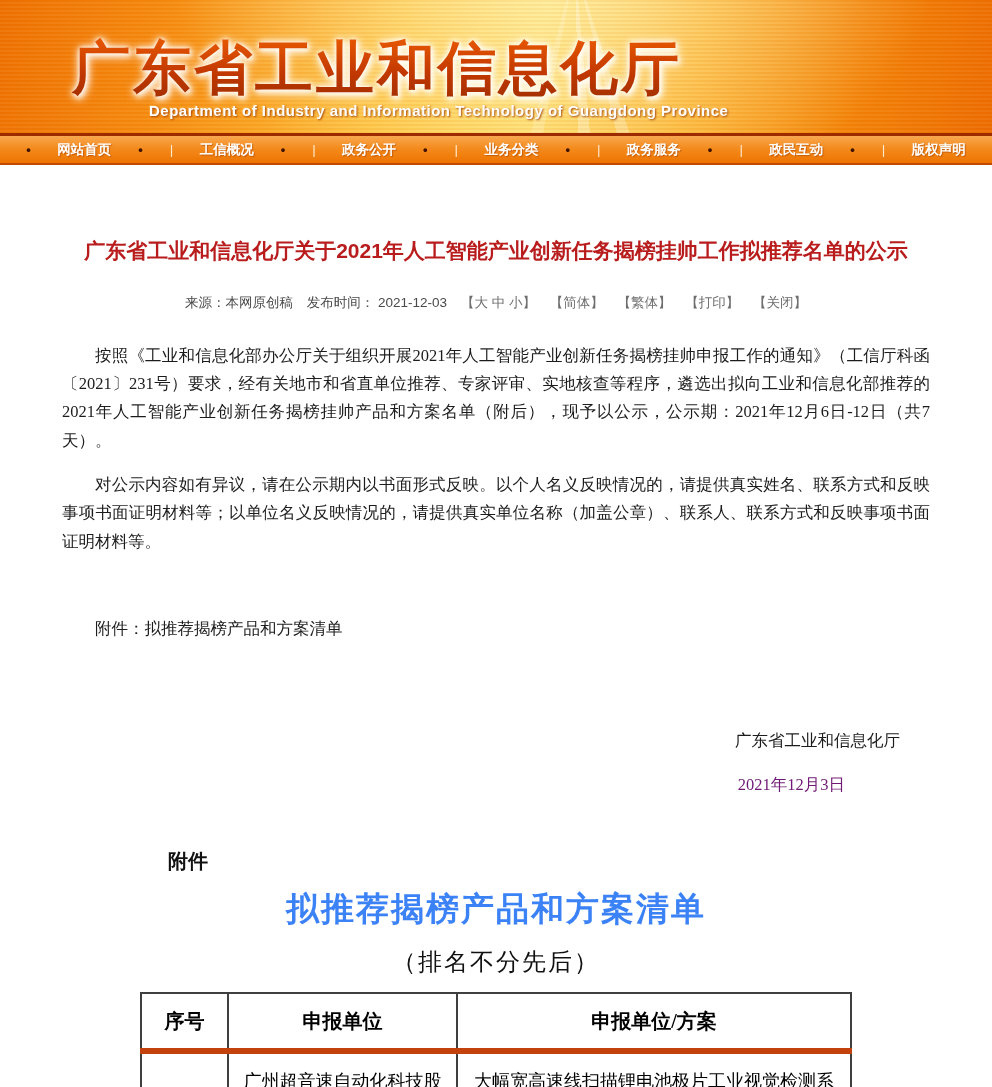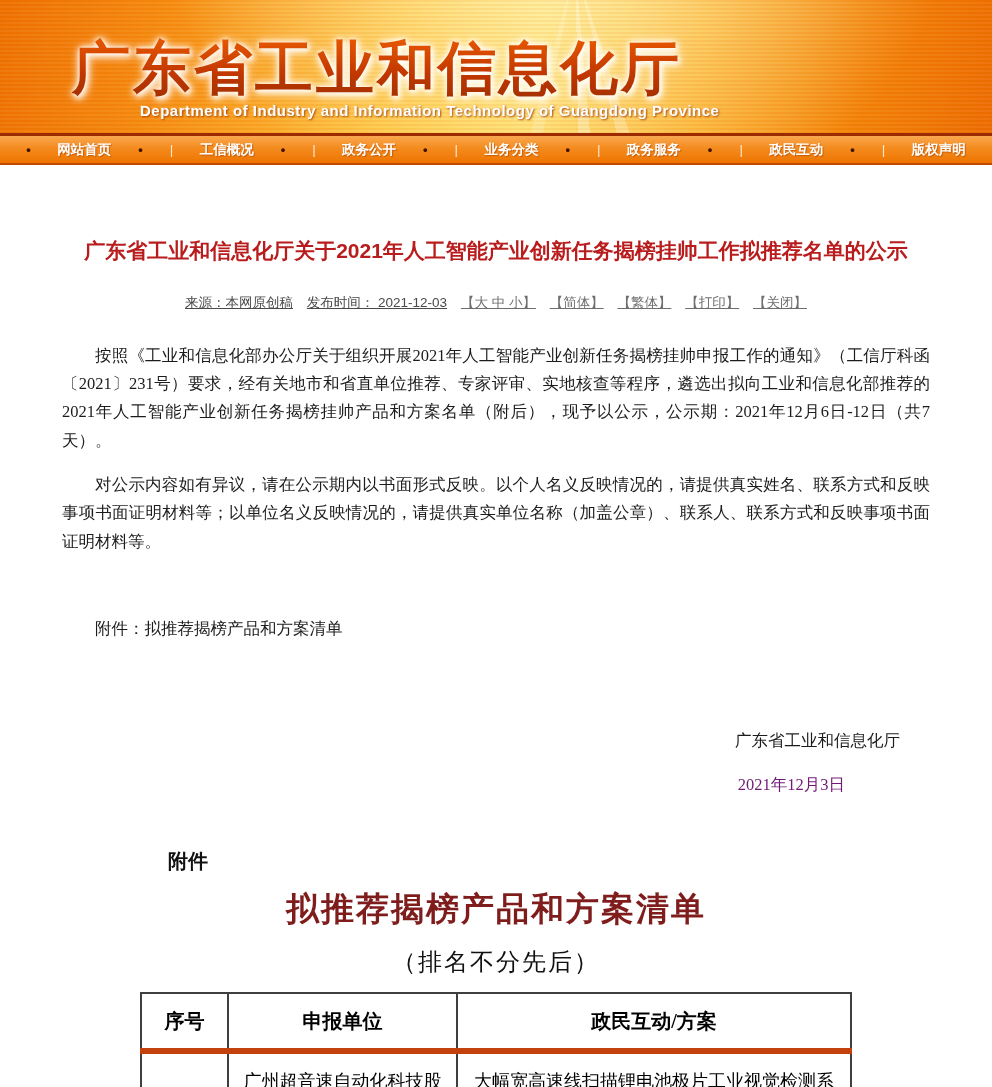--- a/index.html
+++ b/index.html
@@ -29,21 +29,21 @@
   }
   .banner-title{
     position:absolute;left:72px;top:30px;z-index:2;margin:0;
     font-size:58px;font-weight:bold;letter-spacing:3px;
     color:#c33b00;
     background:linear-gradient(180deg,#e85800 10%,#c23800 55%,#9e2e00 95%);
     -webkit-background-clip:text;background-clip:text;-webkit-text-fill-color:transparent;
     filter:drop-shadow(0 0 2px rgba(255,255,255,0.95)) drop-shadow(0 0 4px rgba(255,255,255,0.8)) drop-shadow(2px 3px 2px rgba(255,255,255,0.7));
   }
   .banner-subtitle{
-    position:absolute;left:140px;top:102px;z-index:2;
+    position:absolute;left:149px;top:102px;z-index:2;
     font-size:15px;font-weight:bold;color:#ffffff;letter-spacing:0.5px;
     text-shadow:1px 1px 2px rgba(150,55,0,0.85), -1px -1px 1px rgba(255,210,120,0.4);
   }
   
   .nav{
     height:27px;
     border-top:3px solid #9c2b00;
     border-bottom:2px solid #c24a00;
     background:linear-gradient(180deg,#f9a850 0%,#f48b1e 45%,#ee7400 100%);
     display:flex;align-items:center;justify-content:space-evenly;
@@ -56,21 +56,21 @@
   
   .article{width:868px;margin:0 auto;color:#222;}
   .article-title{
     width:852px;margin:70px auto 0;text-align:center;
     font-size:21px;line-height:1.55;font-weight:bold;color:#b91c1c;
   }
   .meta{
     margin-top:26px;text-align:center;font-size:13.5px;color:#4a4a4a;
     white-space:nowrap;
   }
-  .meta span{margin:0 5px;text-decoration:underline;}
+  .meta span{margin:0 5px;}
   .meta .ctrl{color:#6e6e6e;cursor:pointer;}
   .paragraphs{margin-top:30px;}
   .para{
     margin:0 0 16px 0;text-indent:2em;text-align:justify;
     font-family:"Liberation Serif","DejaVu Serif",serif;
     font-size:16.5px;line-height:1.72;color:#1c1c1c;
   }
   .attach-line{
     margin-top:62px;text-indent:2em;
     font-family:"Liberation Serif","DejaVu Serif",serif;
@@ -87,21 +87,21 @@
     font-size:16.5px;color:#701a75;
   }
   
   .attachment{margin-top:52px;}
   .attachment-label{
     margin-left:145px;font-size:20px;font-weight:bold;color:#111;padding-left:23px;
   }
   .attachment-title{
     margin:12px auto 0;text-align:center;
     font-family:"Liberation Serif","DejaVu Serif",serif;
-    font-size:33px;font-weight:bold;color:#7f1d1d;letter-spacing:2px;
+    font-size:33px;font-weight:bold;color:#3b82f6;letter-spacing:2px;
   }
   .attachment-subtitle{
     margin-top:14px;text-align:center;
     font-family:"Liberation Serif","DejaVu Serif",serif;
     font-size:24px;color:#111;letter-spacing:2px;
   }
   
   .list-table{
     width:712px;margin:14px auto 0;border-collapse:collapse;
     font-family:"Liberation Serif","DejaVu Serif",serif;color:#000;
@@ -196,21 +196,21 @@
   <table class="list-table">
     <colgroup>
         <col class="col-no">
         <col class="col-company">
         <col class="col-product">
       </colgroup>
     <thead>
       <tr>
         <th>序号</th>
         <th>申报单位</th>
-        <th>政民互动/方案</th>
+        <th>申报单位/方案</th>
       </tr>
     </thead>
     <tbody>
       <tr>
         <td>9</td>
         <td>广州超音速自动化科技股份有限公司</td>
         <td>大幅宽高速线扫描锂电池极片工业视觉检测系统</td>
       </tr>
 
     </tbody>

